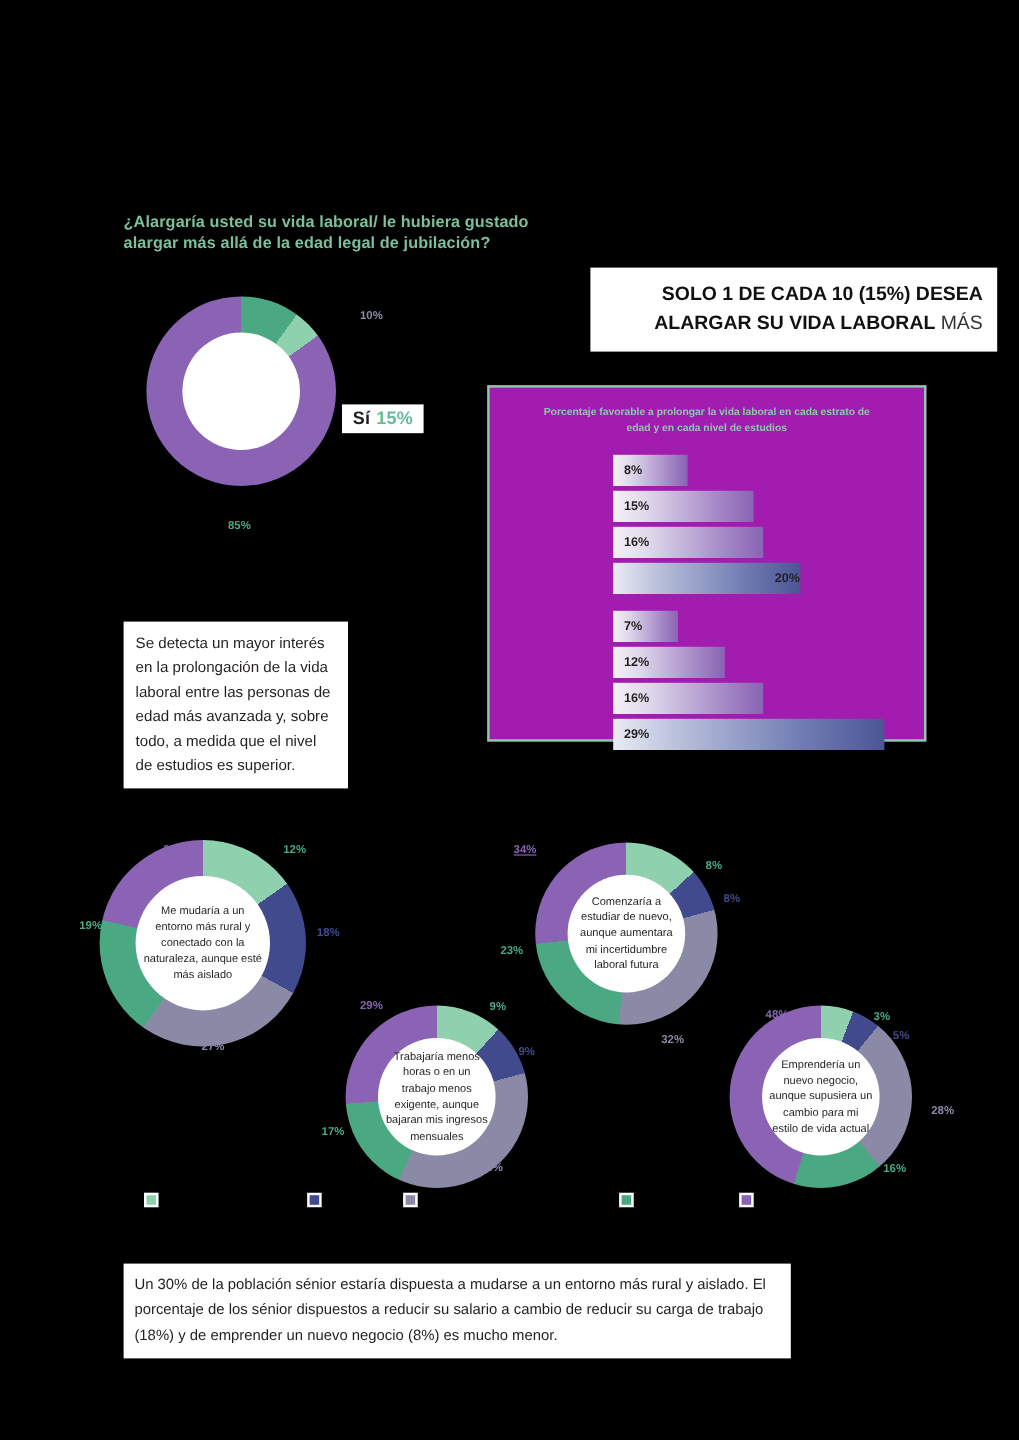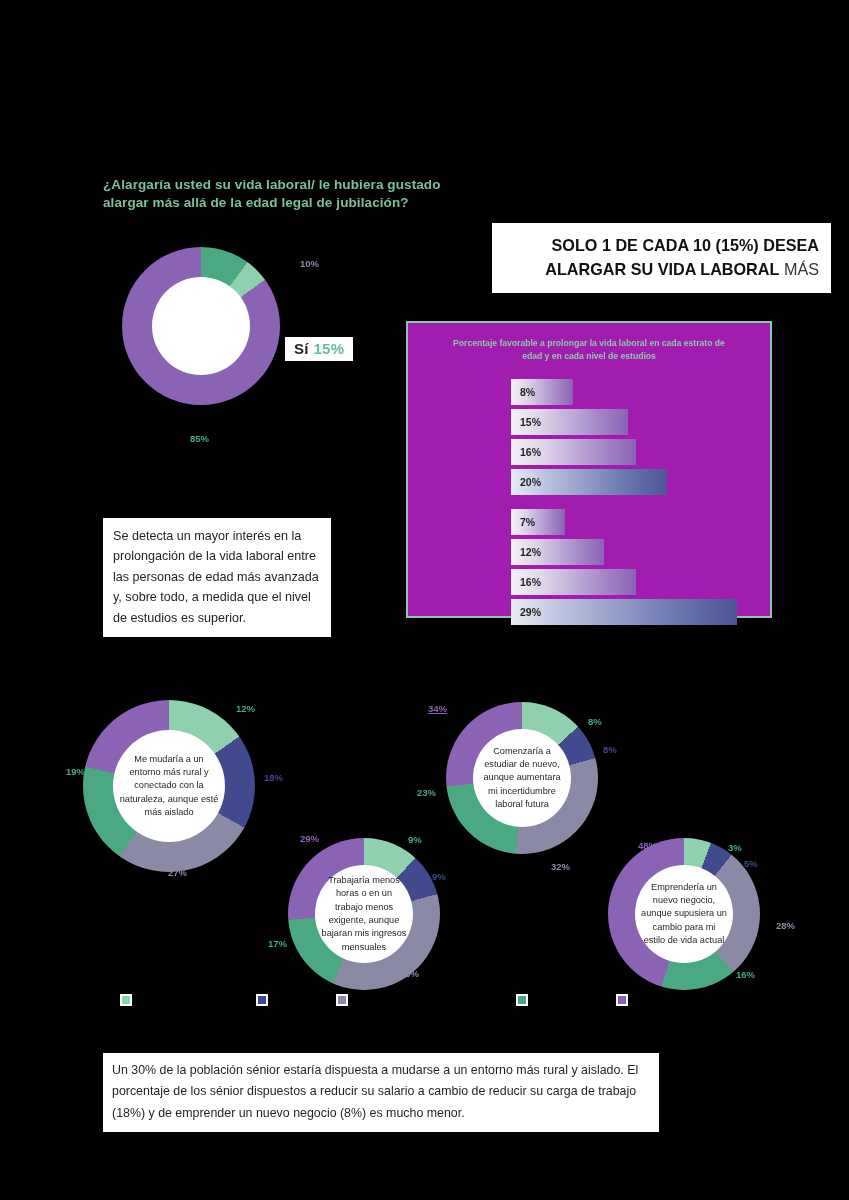--- a/index.html
+++ b/index.html
@@ -126,21 +126,21 @@
           <div class="bar p" style="width: 46.875%;">
             <span>15%</span>
           </div>
         </div>
         <div class="barrow">
           <div class="bar p" style="width: 50%;">
             <span>16%</span>
           </div>
         </div>
         <div class="barrow">
-          <div class="bar b" style="width: 62.5%;">
+          <div class="bar b" style="width: 62.5%; justify-content: flex-end;">
             <span>20%</span>
           </div>
         </div>
         <div class="barrow gap">
           <div class="bar p" style="width: 21.875%;">
             <span>7%</span>
           </div>
         </div>
         <div class="barrow">
           <div class="bar p" style="width: 37.5%;">
@@ -153,21 +153,21 @@
           </div>
         </div>
         <div class="barrow">
           <div class="bar b" style="width: 90.625%;">
             <span>29%</span>
           </div>
         </div>
       </div>
   </div>
 
-  <div class="whitebox" style="left:103px;top:518px;width:228px;">Se detecta un mayor interés en la prolongación de la vida laboral entre las personas de edad más avanzada y, sobre todo, a medida que el nivel de estudios es superior.</div>
+  <div class="whitebox" style="left:103px;top:518px;width:187px;">Se detecta un mayor interés en la prolongación de la vida laboral entre las personas de edad más avanzada y, sobre todo, a medida que el nivel de estudios es superior.</div>
 
 
   <div class="donut sdonut" id="d-rural" style="left: 83px; top: 700px; width: 172px; height: 172px; background: conic-gradient(rgb(143, 208, 174) 12deg, rgb(143, 208, 174) 54.7723deg, rgb(65, 74, 140) 54.7723deg, rgb(65, 74, 140) 118.931deg, rgb(138, 138, 166) 118.931deg, rgb(138, 138, 166) 215.168deg, rgb(74, 168, 130) 215.168deg, rgb(74, 168, 130) 282.891deg, rgb(138, 99, 181) 282.891deg, rgb(138, 99, 181) 372deg);">
     <div class="hole" style="left:30px;top:30px;width:112px;height:112px;align-items:center;">
       <span>Me mudaría a un entorno más rural y conectado con la naturaleza, aunque esté más aislado</span>
     </div>
   </div>
   <div class="dlabel" style="left:236px;top:703px;color:#4aa882;">12%</div>
   <div class="dlabel" style="left:264px;top:772px;color:#414a8c;">18%</div>
   <div class="dlabel" style="left:168px;top:867px;color:#8a8aa6;">27%</div>

